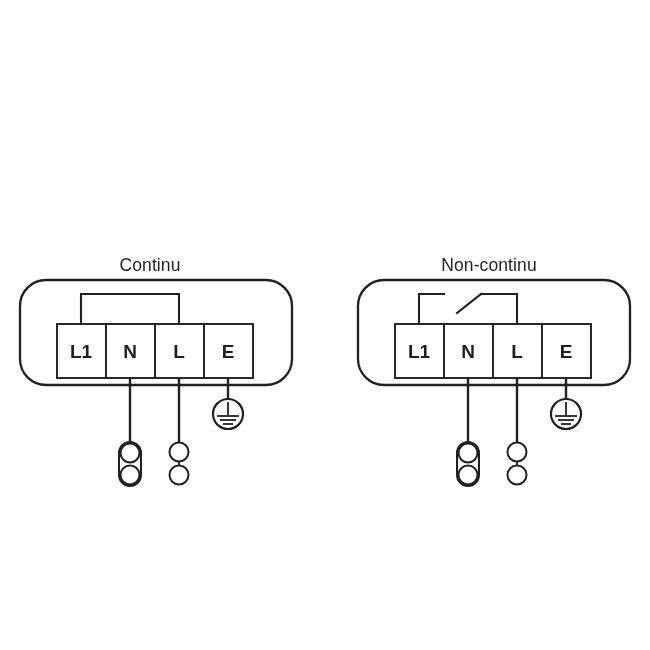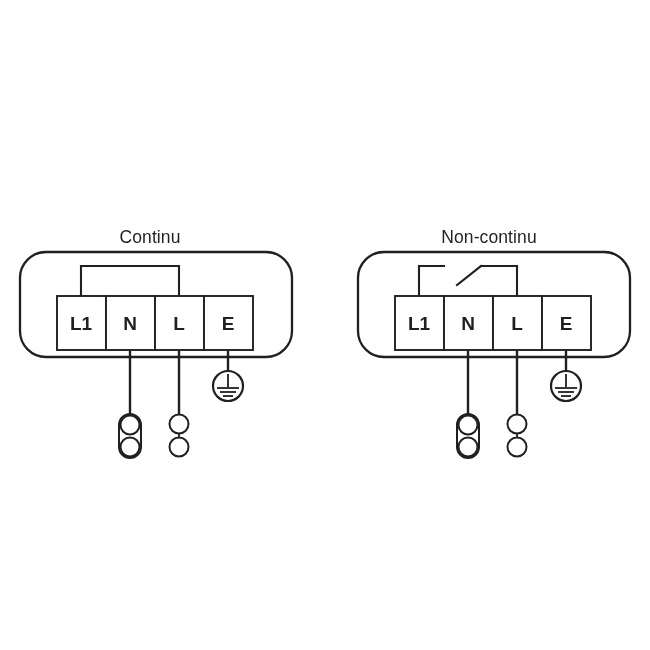--- a/index.html
+++ b/index.html
@@ -12,20 +12,21 @@
     height: 650px;
     font-family: "Liberation Sans", sans-serif;
     color: #231f20;
     overflow: hidden;
   }
   #canvas {
     position: relative;
     width: 650px;
     height: 538px;
     background: #ffffff;
+    margin-top: 28px;
   }
   svg.diagram {
     position: absolute;
     top: 0;
     left: 0;
     width: 650px;
     height: 650px;
   }
   .dgm-title {
     font-family: "Liberation Sans", sans-serif;

